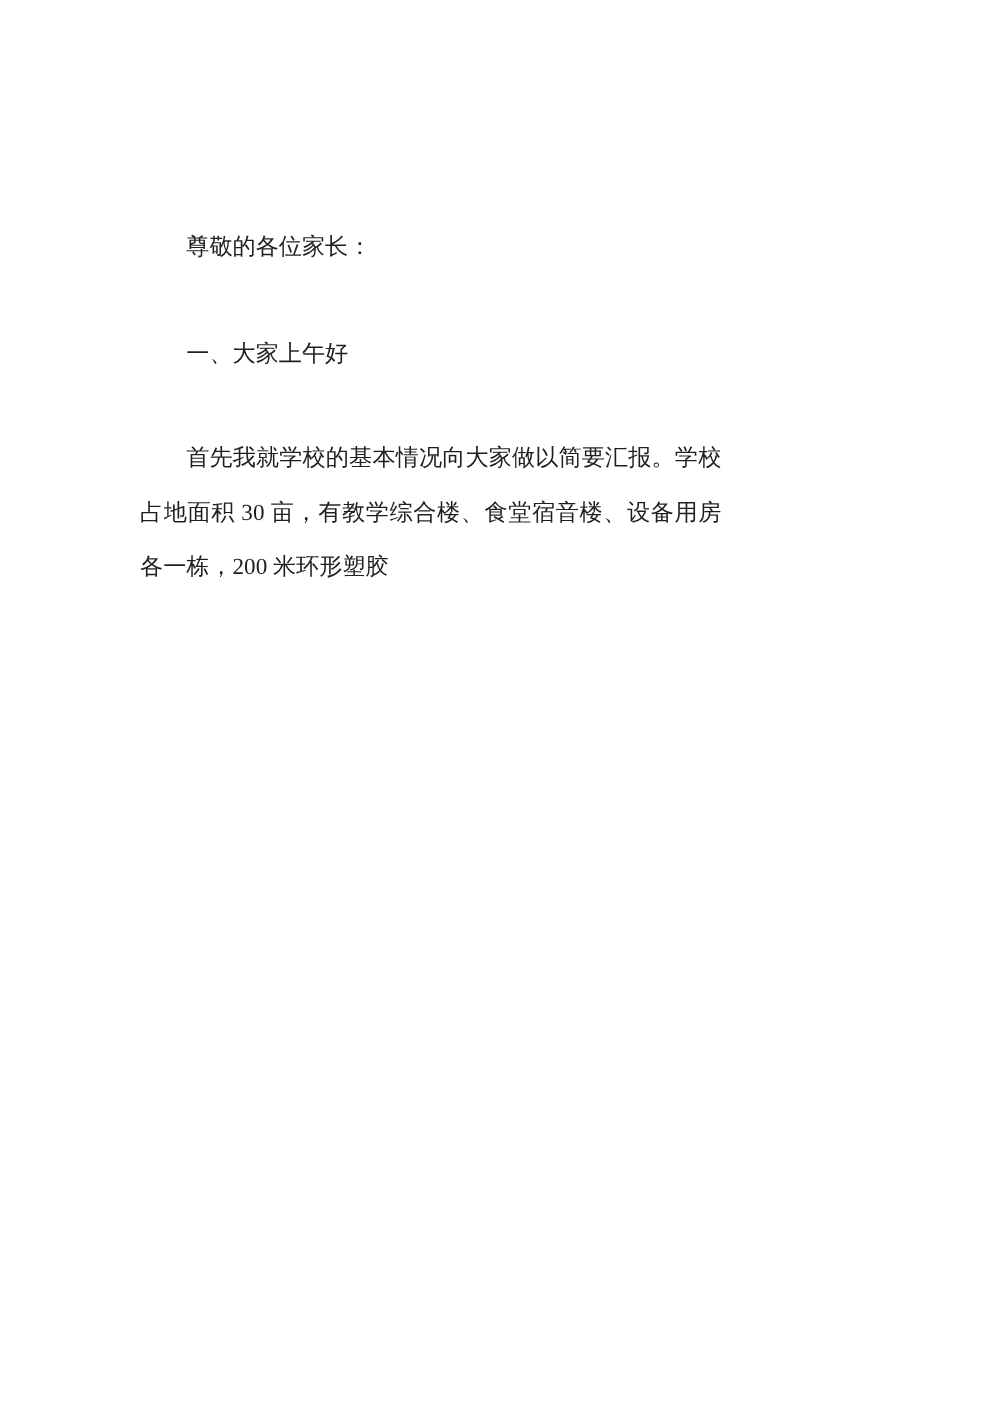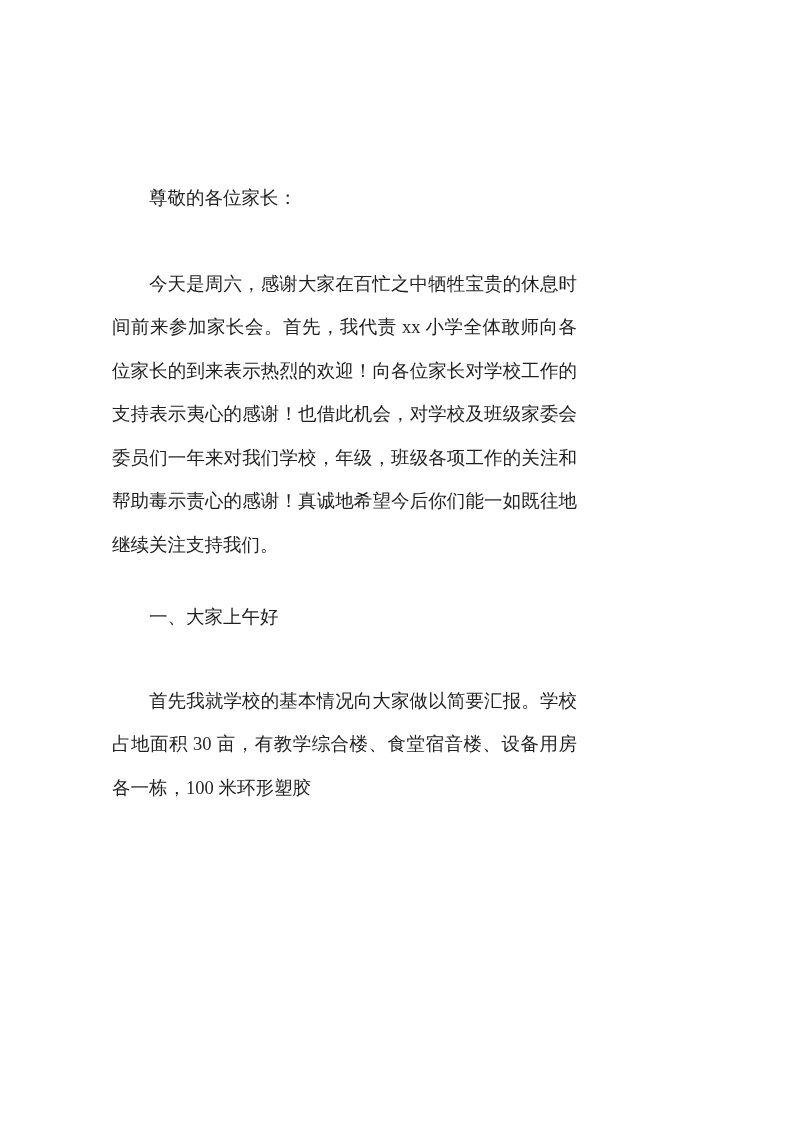--- a/index.html
+++ b/index.html
@@ -32,19 +32,18 @@
   .mb29 { margin-bottom: 29px; }
   .mb0  { margin-bottom: 0; }
 </style>
 </head>
 <body>
 
 <div class="page">
   <p class="para mb42">尊敬的各位家长：</p>
 
 
-  <p class="para mb29">今天是周六，感谢大家在百忙之中牺牲宝贵的休息时间前来参加家长会。首先，我代责 xx 小学全体敢师向各位家长的到来表示热烈的欢迎！向各位家长对学校工作的支持表示夷心的感谢！也借此机会，对学校及班级家委会委员们一年来对我们学校，年级，班级各项工作的关注和帮助毒示责心的感谢！真诚地希望今后你们能一如既往地继续关注支持我们。</p>
 
 
   <p class="para mb40">一、大家上午好</p>
 
-  <p class="para mb0">首先我就学校的基本情况向大家做以简要汇报。学校占地面积 30 亩，有教学综合楼、食堂宿音楼、设备用房各一栋，100 米环形塑胶</p>
+  <p class="para mb0">首先我就学校的基本情况向大家做以简要汇报。学校占地面积 30 亩，有教学综合楼、食堂宿音楼、设备用房各一栋，200 米环形塑胶</p>
 </div>
 
 </body></html>

